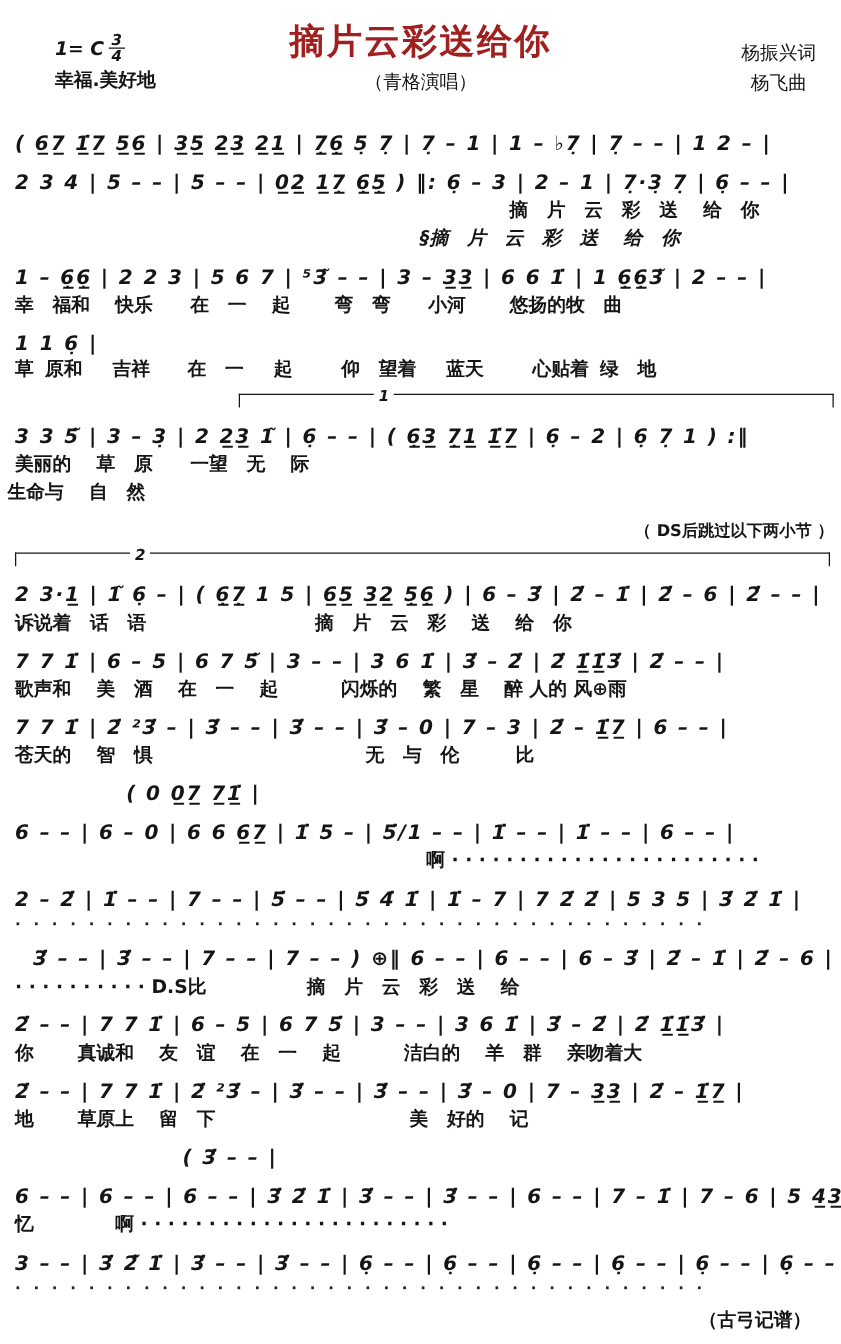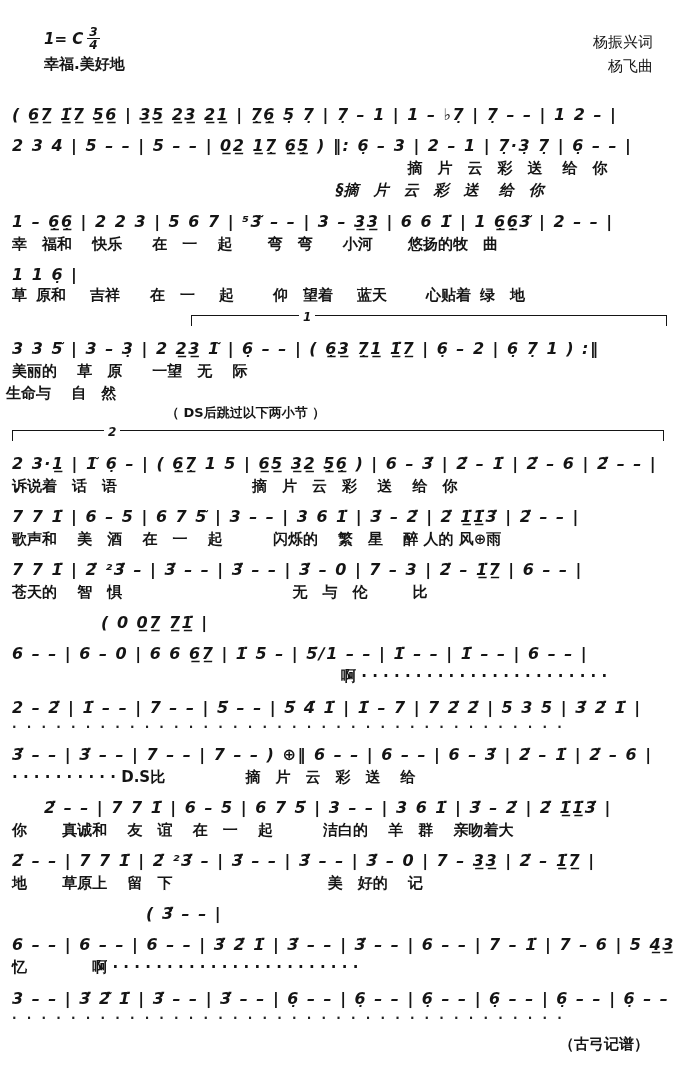--- a/index.html
+++ b/index.html
@@ -9,26 +9,26 @@
   
   .hdr{position:relative;height:88px;}
   .hdr-left{position:absolute;left:38px;top:20px;font-size:15px;font-weight:bold;}
   .keysig{display:flex;align-items:center;gap:4px;font-style:italic;}
   .frac{display:inline-flex;flex-direction:column;align-items:center;line-height:1;font-size:12px;font-weight:bold;}
   .frac .num{border-bottom:1.5px solid #151515;padding:0 2px;}
   .mood{margin-top:4px;font-size:15px;font-style:normal;}
   .hdr-center{text-align:center;padding-top:8px;}
   .title{font-size:28px;font-weight:bold;color:#a02020;letter-spacing:2px;}
   .subtitle{font-size:15px;margin-top:4px;}
-  .hdr-right{position:absolute;right:14px;top:24px;text-align:right;font-size:15px;line-height:1.6;}
+  .hdr-right{position:absolute;right:14px;top:24px;text-align:center;font-size:15px;line-height:1.6;}
 
   
   .notes{font-size:16px;font-weight:bold;font-style:italic;letter-spacing:1.5px;white-space:pre;margin-top:11px;line-height:1.25;}
   .lyrics{font-size:15px;font-weight:bold;white-space:pre;margin-top:2px;line-height:1.35;}
-  .ann{font-size:13px;font-weight:bold;white-space:pre;margin-top:0;}
+  .ann{font-size:13px;font-weight:bold;white-space:pre;margin-top:12px;text-align:right;}
   .dots{font-size:12px;font-weight:bold;letter-spacing:3px;white-space:pre;margin-top:2px;color:#222;}
   .credit{font-size:15px;font-weight:bold;text-align:right;padding:10px 18px 14px 0;}
 
   .volta{position:relative;height:13px;margin-top:8px;}
   .vline{height:11px;border-top:1.8px solid #151515;border-left:1.8px solid #151515;border-right:1.8px solid #151515;box-sizing:border-box;}
   .vlabel{position:absolute;top:-5px;background:#ffffff;padding:0 4px;font-size:12px;font-weight:bold;font-style:italic;}
 </style>
 </head>
 <body>
 
@@ -36,20 +36,24 @@
   <div class="hdr">
     <div class="hdr-left">
       <div class="keysig">
         <span>1= C</span>
         <span class="frac">
           <span class="num">3</span>
           <span class="den">4</span>
         </span>
       </div>
       <div class="mood">幸福.美好地</div>
+    </div>
+    <div class="hdr-center">
+      <div class="title">摘片云彩送给你</div>
+      <div class="subtitle">（青格演唱）</div>
     </div>
     <div class="hdr-right">
       <div>杨振兴词</div>
       <div>杨飞曲</div>
     </div>
   </div>
 
   <div id="score">
       <div class="notes" style="padding-left: 6px;">( 6̲7̲ 1̲̇7̲ 5̲6̲ | 3̲5̲ 2̲3̲ 2̲1̲ | 7̲̣6̲̣ 5̣ 7̣ | 7̣ – 1 | 1 – ♭7̣ | 7̣ – – | 1 2 – |</div>
       <div class="notes" style="padding-left: 6px;">2 3 4 | 5 – – | 5 – – | 0̲2̲ 1̲7̲̣ 6̲̣5̲̣ ) ‖: 6̣ – 3 | 2 – 1 | 7̣·3̣ 7̣ | 6̣ – – |</div>
@@ -75,23 +79,23 @@
       <div class="lyrics" style="padding-left: 6px;">诉说着　话　语　　　　　　　　　摘　片　云　彩　 送　 给　你</div>
       <div class="notes" style="padding-left: 6px;">7 7 1̇ | 6 – 5 | 6 7 5̃ | 3 – – | 3 6 1̇ | 3̇ – 2̇ | 2̇ 1̲̇1̲̇3̇ | 2̇ – – |</div>
       <div class="lyrics" style="padding-left: 6px;">歌声和　 美　酒　 在　一　 起　　　 闪烁的　 繁　星　 醉 人的 风⊕雨</div>
       <div class="notes" style="padding-left: 6px;">7 7 1̇ | 2̇ ²3̇ – | 3̇ – – | 3̇ – – | 3̇ – 0 | 7 – 3 | 2̇ – 1̲̇7̲ | 6 – – |</div>
       <div class="lyrics" style="padding-left: 6px;">苍天的　 智　惧　　　　　　　　　　　 无　与　伦　　　比</div>
       <div class="notes" style="padding-left: 95px;">( 0 0̲7̲ 7̲1̲̇ |</div>
       <div class="notes" style="padding-left: 6px;">6 – – | 6 – 0 | 6 6 6̲7̲ | 1̇ 5 – | 5̇∕1 – – | 1̇ – – | 1̇ – – | 6 – – |</div>
       <div class="lyrics" style="padding-left: 335px;">啊 · · · · · · · · · · · · · · · · · · · · · · ·</div>
       <div class="notes" style="padding-left: 6px;">2 – 2̇ | 1̇ – – | 7 – – | 5̇ – – | 5̇ 4̇ 1̇ | 1̇ – 7 | 7 2̇ 2̇ | 5 3 5 | 3̇ 2̇ 1̇ |</div>
       <div class="dots" style="padding-left: 6px;">· · · · · · · · · · · · · · · · · · · · · · · · · · · · · · · · · · · · · ·</div>
-      <div class="notes" style="padding-left: 6px;">3̇ – – | 3̇ – – | 7 – – | 7 – – ) ⊕‖ 6 – – | 6 – – | 6 – 3̇ | 2̇ – 1̇ | 2̇ – 6 |</div>
+      <div class="notes" style="padding-left: 6px; text-align: right;">3̇ – – | 3̇ – – | 7 – – | 7 – – ) ⊕‖ 6 – – | 6 – – | 6 – 3̇ | 2̇ – 1̇ | 2̇ – 6 |</div>
       <div class="lyrics" style="padding-left: 6px;">· · · · · · · · · · D.S比　　　　　 摘　片　云　彩　送　 给</div>
-      <div class="notes" style="padding-left: 6px; margin-left: 32px;">2̇ – – | 7 7 1̇ | 6 – 5 | 6 7 5̇ | 3 – – | 3 6 1̇ | 3̇ – 2̇ | 2̇ 1̲̇1̲̇3̇ |</div>
+      <div class="notes" style="padding-left: 6px;">2̇ – – | 7 7 1̇ | 6 – 5 | 6 7 5̇ | 3 – – | 3 6 1̇ | 3̇ – 2̇ | 2̇ 1̲̇1̲̇3̇ |</div>
       <div class="lyrics" style="padding-left: 6px;">你　　 真诚和　 友　谊　 在　一　 起　　　 洁白的　 羊　群　 亲吻着大</div>
       <div class="notes" style="padding-left: 6px;">2̇ – – | 7 7 1̇ | 2̇ ²3̇ – | 3̇ – – | 3̇ – – | 3̇ – 0 | 7 – 3̲3̲ | 2̇ – 1̲̇7̲ |</div>
       <div class="lyrics" style="padding-left: 6px;">地　　 草原上　 留　下　　　　　　　　　　 美　好的　 记</div>
       <div class="notes" style="padding-left: 140px;">( 3̇ – – |</div>
       <div class="notes" style="padding-left: 6px;">6 – – | 6 – – | 6 – – | 3̇ 2̇ 1̇ | 3̇ – – | 3̇ – – | 6 – – | 7 – 1̇ | 7 – 6 | 5 4̲3̲ 2 |</div>
       <div class="lyrics" style="padding-left: 6px;">忆　　　　 啊 · · · · · · · · · · · · · · · · · · · · · · ·</div>
       <div class="notes" style="padding-left: 6px;">3 – – | 3̇ 2̇̃ 1̇ | 3̇ – – | 3̇ – – | 6̣ – – | 6̣ – – | 6̣ – – | 6̣ – – | 6̣ – – | 6̣ – – ) ‖</div>
       <div class="dots" style="padding-left: 6px;">· · · · · · · · · · · · · · · · · · · · · · · · · · · · · · · · · · · · · ·</div>
       <div class="credit">（古弓记谱）</div>
     </div>

